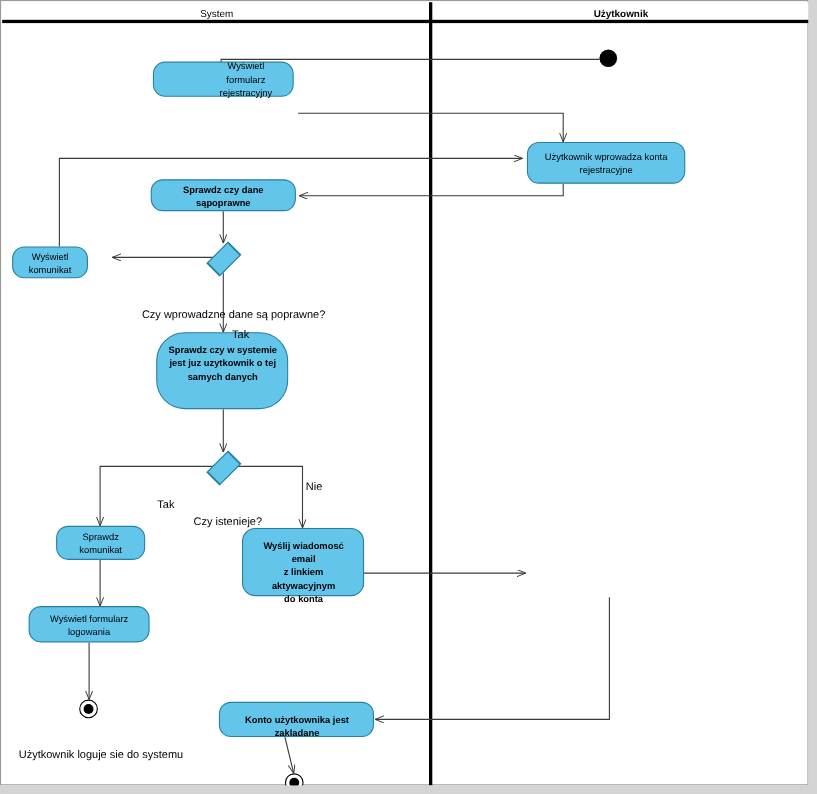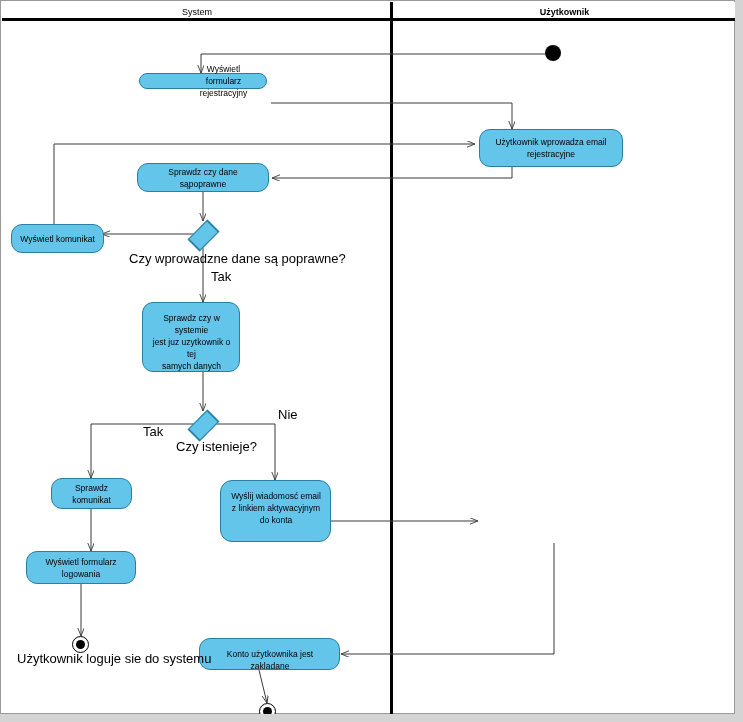--- a/index.html
+++ b/index.html
@@ -59,21 +59,21 @@
     line-height:12px;
   }
   .node .lbl{
     display:block;
     padding:0 8px;
     white-space:pre-line;
   }
   .node.center{display:flex;align-items:center;justify-content:center;text-align:center;}
   .node.topleft{display:block;text-align:left;}
   .node.topleft .lbl{padding-top:9px;padding-left:9px;}
-  .node.bold{font-weight:normal;text-align:center;}
+  .node.bold{font-weight:bold;text-align:center;}
   
   .diamond{
     position:absolute;
     width:15px;height:15px;
     background:#63c5ea;
     border:1px solid #2a7fa0;
     transform:rotate(45deg) scaleY(1.65);
   }
   .diamond-wrap{position:absolute;width:16px;height:27px;}
   
@@ -84,22 +84,23 @@
   .end-node{
     position:absolute;width:17px;height:17px;border-radius:50%;
     background:#ffffff;border:1.5px solid #000000;box-sizing:border-box;
   }
   .end-node::after{
     content:"";position:absolute;left:3px;top:3px;
     width:9px;height:9px;border-radius:50%;background:#000000;
   }
   
   .edge-label{
-    position:absolute;font-size:13px;color:#000;white-space:nowrap;
+    position:absolute;font-size:10px;color:#000;white-space:nowrap;
     line-height:11px;
+    margin-top:28px;
   }
 </style>
 </head>
 <body>
 
 <div id="app">
 
   <div id="canvas-frame">
 
     <div id="lane-header">
@@ -143,42 +144,42 @@
         <path d="M330,520 L477,520"></path>
 
         <path d="M553,542 L553,653 L340,653"></path>
 
         <path d="M258,669 L266,702"></path>
       </g>
     </svg>
 
     <div class="start-node" style="left:544px;top:44px;"></div>
 
-    <div class="node center" style="left:138px;top:72px;width:128px;height:16px;padding-left:41px;">
+    <div class="node center" style="left:138px;top:55px;width:128px;height:32px;padding-left:41px;">
       <span class="lbl">Wyświetl formularz rejestracyjny</span>
     </div>
 
     <div class="node center" style="left:478px;top:128px;width:144px;height:38px;">
-      <span class="lbl">Użytkownik wprowadza email
+      <span class="lbl">Użytkownik wprowadza konta
 rejestracyjne</span>
     </div>
 
     <div class="node center bold" style="left:136px;top:162px;width:132px;height:29px;">
       <span class="lbl">Sprawdz czy dane sąpoprawne</span>
     </div>
 
-    <div class="node center" style="left:10px;top:223px;width:93px;height:29px;">
+    <div class="node center" style="left:10px;top:223px;width:69px;height:29px;">
       <span class="lbl">Wyświetl komunikat</span>
     </div>
 
     <div class="diamond-wrap" style="left:194px;top:220px;">
       <div class="diamond" style="left:0px;top:6px;"></div>
     </div>
 
-    <div class="node topleft bold" style="left:141px;top:301px;width:98px;height:70px;">
+    <div class="node topleft bold" style="left:141px;top:301px;width:120px;height:70px;border-radius:26px;">
       <span class="lbl">Sprawdz czy w systemie
 jest juz uzytkownik o tej
 samych danych</span>
     </div>
 
     <div class="diamond-wrap" style="left:194px;top:410px;">
       <div class="diamond" style="left:0px;top:6px;"></div>
     </div>
 
     <div class="node center" style="left:50px;top:477px;width:81px;height:31px;">

